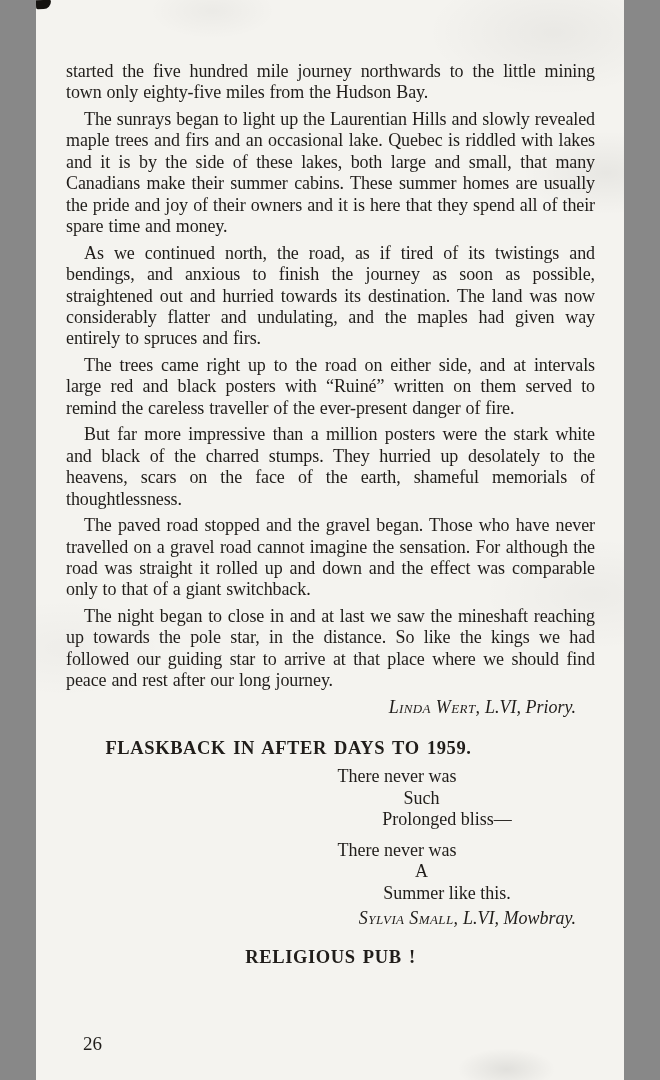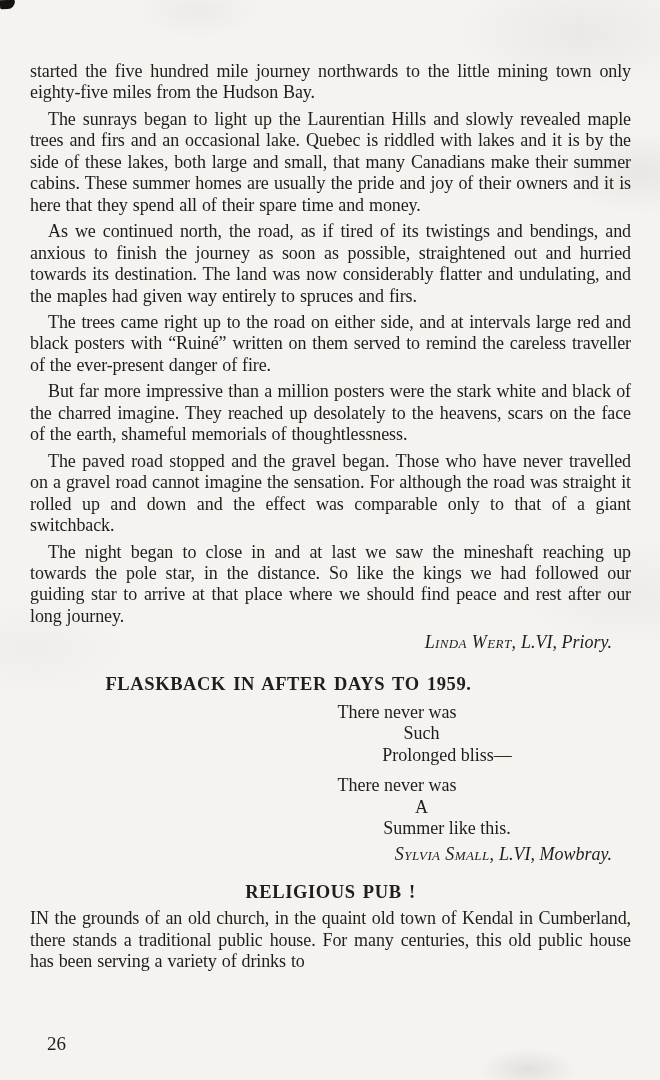--- a/index.html
+++ b/index.html
@@ -1,18 +1,18 @@
 <!DOCTYPE html>
 <html style="--paper: #f4f3ef; --ink: #201d1a;"><head>
 <meta charset="utf-8">
 <style>
   html,body{margin:0;padding:0;background:#888;}
   .page{
     position:relative;
-    width:660px;height:1080px;
+    width:588px;height:1080px;
     margin:0 auto;
     box-sizing:border-box;
     padding:61px 29px 0 30px;
     font-family:"Liberation Serif","DejaVu Serif",serif;
     color:var(--ink,#201d1a);
     background:
       radial-gradient(ellipse 180px 90px at 88% 3%, rgba(0,0,0,0.045), transparent 70%),
       radial-gradient(ellipse 120px 60px at 97% 16%, rgba(0,0,0,0.05), transparent 70%),
       radial-gradient(ellipse 90px 40px at 30% 1%, rgba(0,0,0,0.035), transparent 70%),
       radial-gradient(ellipse 70px 30px at 80% 99%, rgba(0,0,0,0.08), transparent 70%),
@@ -69,21 +69,21 @@
 <div class="page">
   <div class="corner-mark"></div>
 
   <main>
 
     <section>
       <p class="body noindent">started the five hundred mile journey northwards to the little mining town only eighty-five miles from the Hudson Bay.</p>
       <p class="body">The sunrays began to light up the Laurentian Hills and slowly revealed maple trees and firs and an occasional lake.  Quebec is riddled with lakes and it is by the side of these lakes, both large and small, that many Canadians make their summer cabins.  These summer homes are usually the pride and joy of their owners and it is here that they spend all of their spare time and money.</p>
       <p class="body">As we continued north, the road, as if tired of its twistings and bendings, and anxious to finish the journey as soon as possible, straightened out and hurried towards its destination.  The land was now considerably flatter and undulating, and the maples had given way entirely to spruces and firs.</p>
       <p class="body">The trees came right up to the road on either side, and at intervals large red and black posters with “Ruiné” written on them served to remind the careless traveller of the ever-present danger of fire.</p>
-      <p class="body">But far more impressive than a million posters were the stark white and black of the charred imagine.  They reached up desolately to the heavens, scars on the face of the earth, shameful memorials of thoughtlessness.</p>
+      <p class="body">But far more impressive than a million posters were the stark white and black of the charred stumps.  They hurried up desolately to the heavens, scars on the face of the earth, shameful memorials of thoughtlessness.</p>
       <p class="body">The paved road stopped and the gravel began.  Those who have never travelled on a gravel road cannot imagine the sensation.  For although the road was straight it rolled up and down and the effect was comparable only to that of a giant switchback.</p>
       <p class="body">The night began to close in and at last we saw the mineshaft reaching up towards the pole star, in the distance.  So like the kings we had followed our guiding star to arrive at that place where we should find peace and rest after our long journey.</p>
       <p class="byline">
         <span class="sc">Linda Wert,</span>
         <span>L.VI, Priory.</span>
       </p>
     </section>
 
     <section>
       <h2 class="heading flaskback">FLASKBACK IN AFTER DAYS TO 1959.</h2>
@@ -96,19 +96,18 @@
         <div class="poem-line pl-c">Summer like this.</div>
       </div>
       <p class="byline byline2">
         <span class="sc">Sylvia Small,</span>
         <span>L.VI, Mowbray.</span>
       </p>
     </section>
 
     <section>
       <h2 class="heading religious">RELIGIOUS PUB !</h2>
-      <p class="body noindent">IN the grounds of an old church, in the quaint old town of Kendal in Cumberland, there stands a traditional public house.  For many centuries, this old public house has been serving a variety of drinks to</p>
     </section>
 
   </main>
 
   <div class="page-number">26</div>
 </div>
 
 </body></html>

